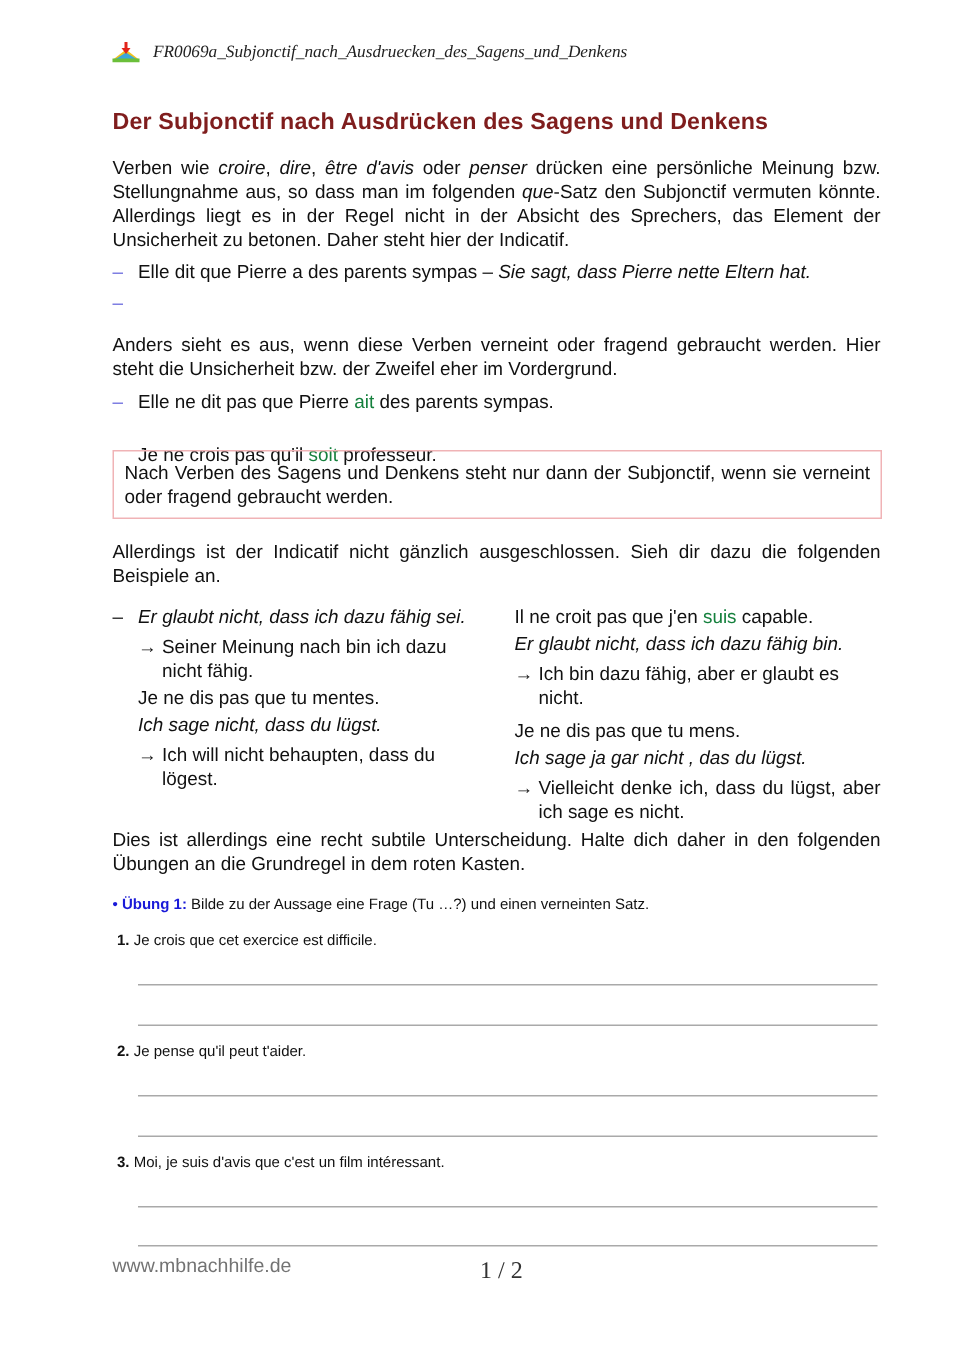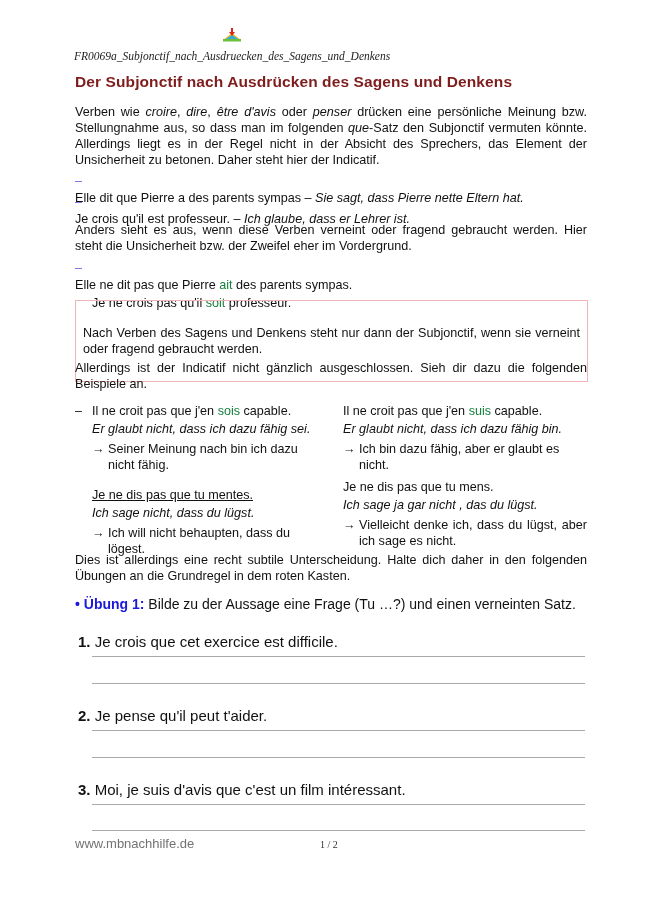--- a/index.html
+++ b/index.html
@@ -1,56 +1,56 @@
 <!DOCTYPE html>
 <html><head>
   <meta charset="utf-8">
   <style>
     html, body { margin: 0; padding: 0; background: #ffffff; }
     body {
       width: 645px; height: 912px; position: relative; overflow: hidden;
       font-family: "Liberation Sans", "DejaVu Sans", sans-serif;
       color: #111;
     }
-    .abs { position: absolute; flex-direction: column; }
+    .abs { position: absolute; }
     .filename {
       left: 74px; top: 28px; font-family: "Liberation Serif", serif; font-style: italic;
       font-size: 11.5px; color: #222; display: flex; align-items: center; gap: 8px;
     }
     .logo { width: 20px; height: 14px; display: inline-block; }
     .title {
       left: 75px; top: 73px; font-size: 15.5px; font-weight: bold; color: #7f1d1d; letter-spacing: 0.1px;
     }
     .para {
       left: 75px; width: 512px; font-size: 12.6px; line-height: 16px; text-align: justify;
     }
     .bullet-row {
       left: 75px; width: 512px; font-size: 12.6px; line-height: 16px; display: flex;
     }
     .dash { color: #6a6ade; width: 17px; flex: 0 0 17px; }
     .indent { left: 92px; font-size: 12.6px; line-height: 16px; }
     em { font-style: italic; }
     .red { color: #15803d; }
     .rulebox {
       left: 75px; top: 300px; width: 497px; height: 32px;
-      border: 1px solid #f0b3b6; padding: 24px 7px; font-size: 12.6px; line-height: 16px; text-align: justify;
+      border: 1px solid #f0b3b6; padding: 6px 7px; font-size: 12.6px; line-height: 16px; text-align: justify;
     }
     .col { font-size: 12.6px; line-height: 16px; }
     .col .line { height: 18px; white-space: nowrap; }
     .col .arrow-row { display: flex; }
     .col .arrow { width: 16px; flex: 0 0 16px; }
-    .exercise-head { left: 75px; top: 596px; font-size: 14px; line-height: 16px; }
+    .exercise-head { left: 75px; top: 596px; font-size: 10px; line-height: 16px; }
     .blue { color: #1a1ad8; font-weight: bold; }
-    .q { left: 78px; font-size: 15px; line-height: 16px; margin-top: 14px; }
+    .q { left: 78px; font-size: 10px; line-height: 16px; }
     .q b { font-weight: bold; }
     .answer-line {
       left: 92px; width: 493px; height: 0; border-top: 1.5px solid #a9a9a9;
     }
     .footer-url { left: 75px; top: 836px; font-size: 13px; color: #737373; }
-    .footer-page { left: 320px; top: 839px; font-family: "Liberation Serif", serif; font-size: 10px; color: #333; }
+    .footer-page { left: 320px; top: 839px; font-family: "Liberation Serif", serif; font-size: 16px; color: #333; }
   </style>
 </head>
 <body>
 
 <div class="abs filename">
   <span class="logo">
     <svg width="20" height="14" viewBox="0 0 20 14">
       <polygon points="1,12 10,5 19,12" fill="#f2c21b"></polygon>
       <polygon points="2,12 10,7 18,12 10,13" fill="#3aa7d9"></polygon>
       <rect x="1" y="11" width="18" height="2.5" fill="#6bbf3a"></rect>
@@ -66,47 +66,45 @@
 <div class="abs para" style="top:104px;">
   <span>Verben wie </span><em>croire</em><span>, </span><em>dire</em><span>, </span><em>être d'avis</em><span> oder </span><em>penser</em><span> drücken eine persönliche Meinung bzw. Stellungnahme aus, so dass man im folgenden </span><em>que</em><span>-Satz den Subjonctif vermuten könnte. Allerdings liegt es in der Regel nicht in der Absicht des Sprechers, das Element der Unsicherheit zu betonen. Daher steht hier der Indicatif.</span>
 </div>
 
 <div class="abs bullet-row" style="top:173px;">
   <span class="dash">–</span>
   <span><span>Elle dit que Pierre a des parents sympas – </span><em>Sie sagt, dass Pierre nette Eltern hat.</em></span>
 </div>
 <div class="abs bullet-row" style="top:194px;">
   <span class="dash">–</span>
-  <span><span>Je crois qu'il est professeur. – </span><em>Ich glaube, dass er Lehrer ist.</em></span>
 </div>
 
 <div class="abs para" style="top:222px;">Anders sieht es aus, wenn diese Verben verneint oder fragend gebraucht werden. Hier steht die Unsicherheit bzw. der Zweifel eher im Vordergrund.</div>
 
 <div class="abs bullet-row" style="top:260px;">
   <span class="dash">–</span>
   <span><span>Elle ne dit pas que Pierre </span><span class="red">ait</span><span> des parents sympas.</span></span>
 </div>
 <div class="abs indent" style="top:295px;">
   <span>Je ne crois pas qu'il </span><span class="red">soit</span><span> professeur.</span>
 </div>
 
 <div class="abs rulebox">Nach Verben des Sagens und Denkens steht nur dann der Subjonctif, wenn sie verneint oder fragend gebraucht werden.</div>
 
 <div class="abs para" style="top:360px;">Allerdings ist der Indicatif nicht gänzlich ausgeschlossen. Sieh dir dazu die folgenden Beispiele an.</div>
 
 <div class="abs" style="left:75px; top:403px; font-size:12.6px; line-height:16px;">–</div>
 
 <div class="abs col" style="left:92px; top:403px; width:230px;">
-  <div class="line"><span>Il ne croit pas que j'en </span><span class="red">sois</span><span> capable.</span></div>
   <div class="line"><em>Er glaubt nicht, dass ich dazu fähig sei.</em></div>
   <div class="arrow-row" style="margin-top:2px;">
     <span class="arrow">→</span>
     <span>Seiner Meinung nach bin ich dazu nicht fähig.</span>
   </div>
-  <div class="line" style="margin-top:14px;text-decoration:underline;"><span>Je ne dis pas que tu mentes.</span></div>
+  <div class="line" style="margin-top:2px;"><span>Je ne dis pas que tu mentes.</span></div>
   <div class="line"><em>Ich sage nicht, dass du lügst.</em></div>
   <div class="arrow-row" style="margin-top:2px;">
     <span class="arrow">→</span>
     <span>Ich will nicht behaupten, dass du lögest.</span>
   </div>
 </div>
 
 <div class="abs col" style="left:343px; top:403px; width:244px;">
   <div class="line"><span>Il ne croit pas que j'en </span><span class="red">suis</span><span> capable.</span></div>
   <div class="line"><em>Er glaubt nicht, dass ich dazu fähig bin.</em></div>

